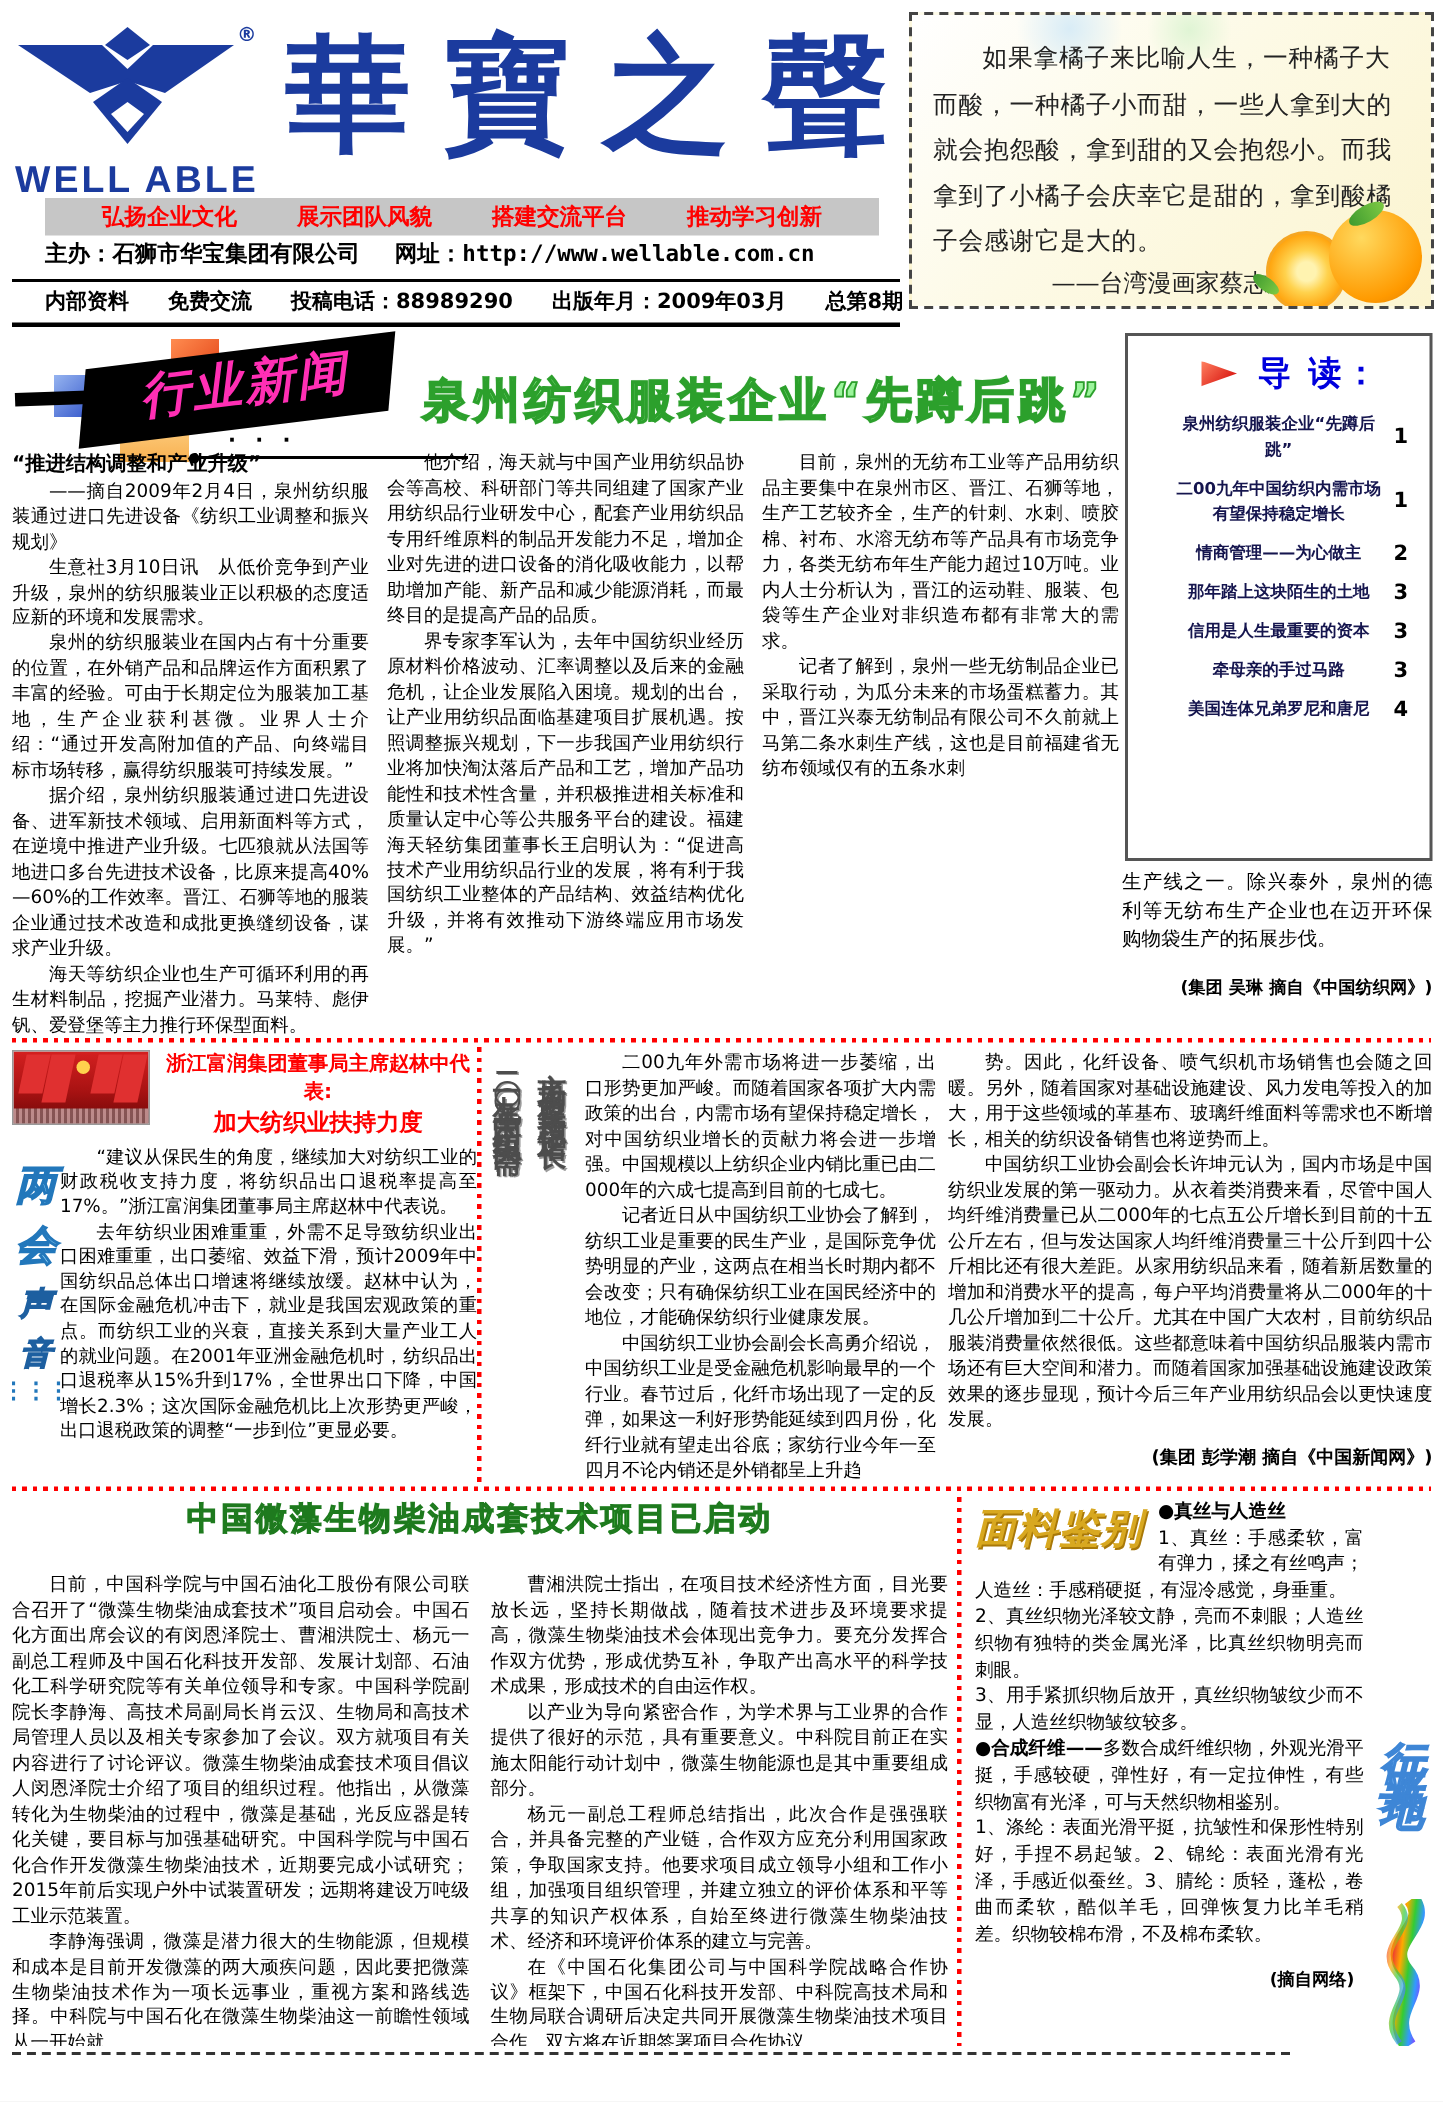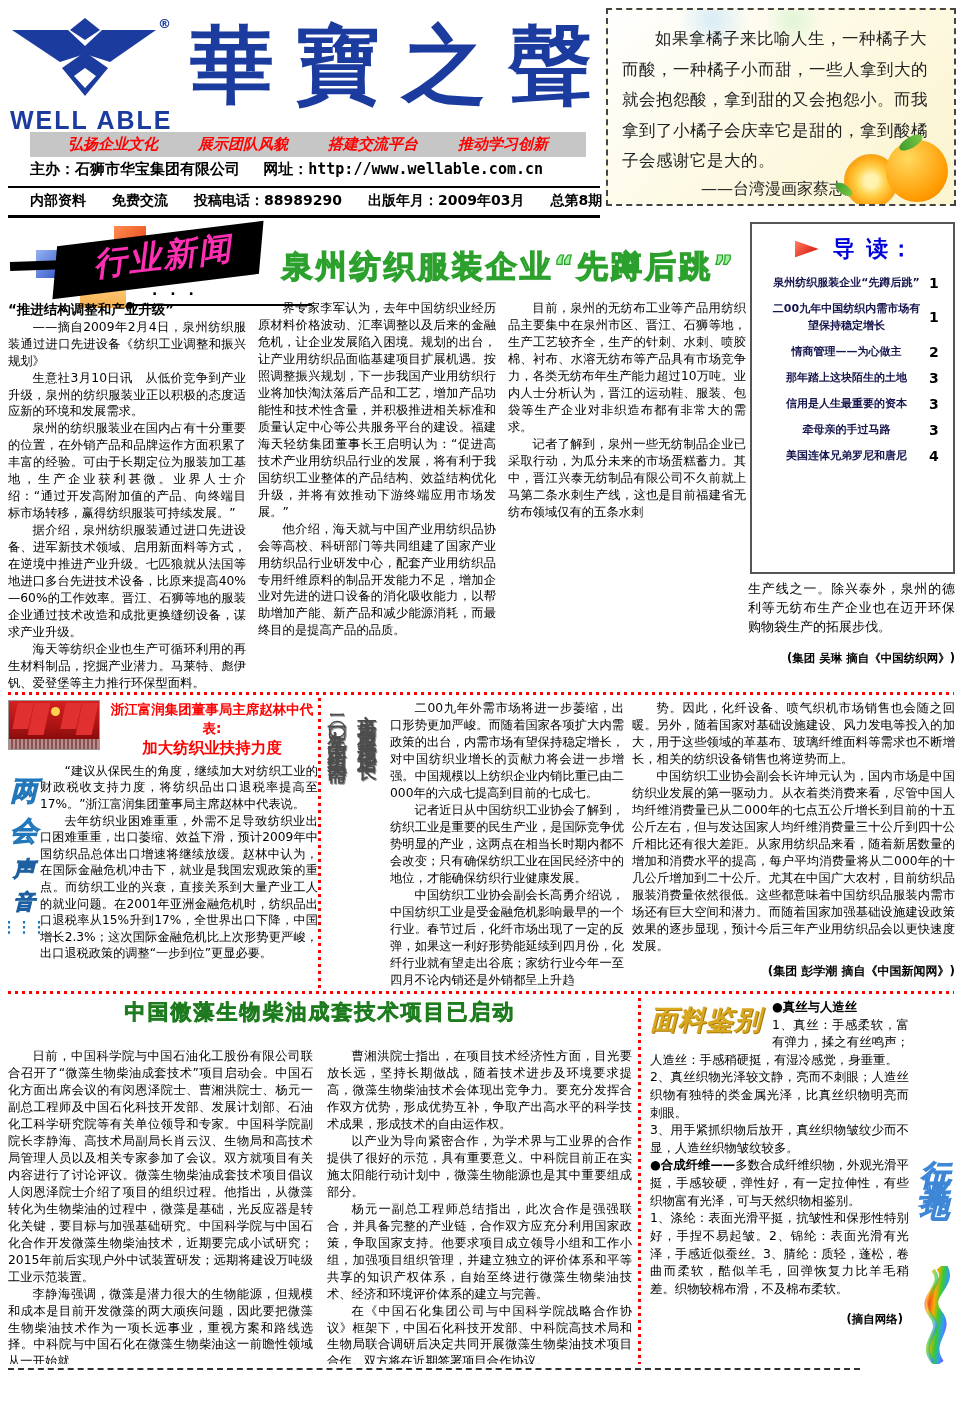--- a/index.html
+++ b/index.html
@@ -5,25 +5,25 @@
   * { margin:0; padding:0; box-sizing:border-box; }
   body { background:#e8e8e8; font-family:"DejaVu Sans", sans-serif; }
   .page { position:relative; width:962px; height:1401px; margin:0 auto; background:#fff; overflow:hidden; }
 
   
   .logo-block { position:absolute; left:10px; top:16px; width:170px; }
   .logo-eagle { display:block; }
   .reg { position:absolute; left:148px; top:0; font-size:13px; color:#1b3b9e; font-weight:bold; }
   .logo-text { font-size:25px; font-weight:bold; color:#1b3b9e; letter-spacing:2px; font-family:"Liberation Sans", sans-serif; margin-top:2px; }
   .paper-title { position:absolute; left:190px; top:6px; width:420px; height:122px;
-    font-family:Liberation Sans, sans-serif; font-weight:900; font-size:84px; line-height:118px;
+    font-family:Liberation Serif, serif; font-weight:900; font-size:84px; line-height:118px;
     color:#1b3b9e; letter-spacing:22px; white-space:nowrap; }
   .slogan-bar { position:absolute; left:30px; top:132px; width:556px; height:25px; background:#c6c6c6;
     display:flex; align-items:center; justify-content:space-between; padding:0 38px; }
-  .slogan { color:#f00; font-weight:bold; font-style:italic; font-size:15px; font-family:"DejaVu Serif", serif; }
+  .slogan { color:#f00; font-weight:bold; font-size:15px; font-family:"DejaVu Serif", serif; }
   .publisher-line { position:absolute; left:30px; top:160px; width:570px; font-size:15px; font-weight:bold; color:#000; white-space:nowrap; }
   .publisher-line .site { margin-left:18px; font-family:"DejaVu Sans Mono", monospace; }
   .info-line { position:absolute; left:8px; top:186px; width:592px; border-top:2px solid #000; border-bottom:3px solid #000;
     padding:4px 8px 5px 22px; display:flex; gap:26px; font-size:14px; font-weight:bold; white-space:nowrap; }
 
   
   .quote-box { position:absolute; left:606px; top:8px; width:350px; height:198px; border:2px dashed #444;
     background:linear-gradient(135deg,#ffffff,#fdfae6 45%,#fbf4cf); padding:14px 14px 6px 14px; overflow:hidden; }
   .quote-blob1 { position:absolute; left:60px; top:-14px; width:90px; height:46px; border-radius:50%;
     background:radial-gradient(circle,#cfe8f7,transparent 70%); opacity:.8; }
@@ -60,21 +60,21 @@
   
   .cols p, .flow p { font-size:12.3px; line-height:1.38; text-align:justify; text-indent:2em; color:#000; }
   .attr { font-size:12px; font-weight:bold; text-align:right; margin-top:8px; }
 
   .a1-cols { position:absolute; left:8px; top:300px; width:738px; height:392px; overflow:hidden;
     display:grid; grid-template-columns:238px 238px 238px; column-gap:12px; }
   .a1-cols .c1 p:first-child { text-indent:0; font-weight:bold; font-size:13.5px; }
   .a1-cols .c1 p:nth-child(2) { text-indent:2em; }
 
   
-  .digest { position:absolute; left:750px; top:222px; width:205px; height:352px; border:2px solid #555; padding:10px 8px 4px 12px; }
+  .digest { position:absolute; left:750px; top:222px; width:205px; height:352px; border:2px solid #555; padding:10px 8px 4px 24px; }
   .dg-title { display:flex; align-items:center; gap:14px; justify-content:center; margin-bottom:10px; }
   .dg-tri { width:24px; height:17px; background:linear-gradient(135deg,#ff8060,#d00000); clip-path:polygon(0 0,100% 50%,0 100%); }
   .dg-title-text { font-size:22px; font-weight:bold; color:#0000dd; letter-spacing:2px; }
   .dg-item { display:flex; align-items:center; margin:9px 0; }
   .dg-label { flex:1; text-align:center; font-size:11px; font-weight:bold; color:#15154e; line-height:1.55; padding:0 4px; }
   .dg-page { width:16px; font-size:14px; font-weight:bold; color:#000; }
 
   .a1-cont { position:absolute; left:748px; top:580px; width:207px; height:112px; overflow:hidden; }
   .a1-cont p { font-size:13px; line-height:1.45; text-indent:0; text-align:justify; }
   .a1-cont .attr { margin-top:14px; font-size:11.5px; }
@@ -201,22 +201,22 @@
     <div class="c1">
         <p>“推进结构调整和产业升级”</p>
         <p>——摘自2009年2月4日，泉州纺织服装通过进口先进设备《纺织工业调整和振兴规划》</p>
         <p>生意社3月10日讯　从低价竞争到产业升级，泉州的纺织服装业正以积极的态度适应新的环境和发展需求。</p>
         <p>泉州的纺织服装业在国内占有十分重要的位置，在外销产品和品牌运作方面积累了丰富的经验。可由于长期定位为服装加工基地，生产企业获利甚微。业界人士介绍：“通过开发高附加值的产品、向终端目标市场转移，赢得纺织服装可持续发展。”</p>
         <p>据介绍，泉州纺织服装通过进口先进设备、进军新技术领域、启用新面料等方式，在逆境中推进产业升级。七匹狼就从法国等地进口多台先进技术设备，比原来提高40%—60%的工作效率。晋江、石狮等地的服装企业通过技术改造和成批更换缝纫设备，谋求产业升级。</p>
         <p>海天等纺织企业也生产可循环利用的再生材料制品，挖掘产业潜力。马莱特、彪伊钒、爱登堡等主力推行环保型面料。</p>
         <p>“企业的竞争力必须从劳动力低成本转到专利技术、品牌和质量上来。”福建玛莱特针织制衣有限公司副总经理李天扶说，全球经济大环境不景气，企业应该利用经济下行期调整自己，“先蹲后跳”。</p>
       </div>
     <div class="c2">
+        <p>他介绍，海天就与中国产业用纺织品协会等高校、科研部门等共同组建了国家产业用纺织品行业研发中心，配套产业用纺织品专用纤维原料的制品开发能力不足，增加企业对先进的进口设备的消化吸收能力，以帮助增加产能、新产品和减少能源消耗，而最终目的是提高产品的品质。</p>
         <p>界专家李军认为，去年中国纺织业经历原材料价格波动、汇率调整以及后来的金融危机，让企业发展陷入困境。规划的出台，让产业用纺织品面临基建项目扩展机遇。按照调整振兴规划，下一步我国产业用纺织行业将加快淘汰落后产品和工艺，增加产品功能性和技术性含量，并积极推进相关标准和质量认定中心等公共服务平台的建设。福建海天轻纺集团董事长王启明认为：“促进高技术产业用纺织品行业的发展，将有利于我国纺织工业整体的产品结构、效益结构优化升级，并将有效推动下游终端应用市场发展。”</p>
-        <p>他介绍，海天就与中国产业用纺织品协会等高校、科研部门等共同组建了国家产业用纺织品行业研发中心，配套产业用纺织品专用纤维原料的制品开发能力不足，增加企业对先进的进口设备的消化吸收能力，以帮助增加产能、新产品和减少能源消耗，而最终目的是提高产品的品质。</p>
       </div>
     <div class="c3">
         <p>目前，泉州的无纺布工业等产品用纺织品主要集中在泉州市区、晋江、石狮等地，生产工艺较齐全，生产的针刺、水刺、喷胶棉、衬布、水溶无纺布等产品具有市场竞争力，各类无纺布年生产能力超过10万吨。业内人士分析认为，晋江的运动鞋、服装、包袋等生产企业对非织造布都有非常大的需求。</p>
         <p>记者了解到，泉州一些无纺制品企业已采取行动，为瓜分未来的市场蛋糕蓄力。其中，晋江兴泰无纺制品有限公司不久前就上马第二条水刺生产线，这也是目前福建省无纺布领域仅有的五条水刺</p>
       </div>
   </div>
 
   <div class="digest">
     <div class="dg-title">
       <span class="dg-tri"></span>

